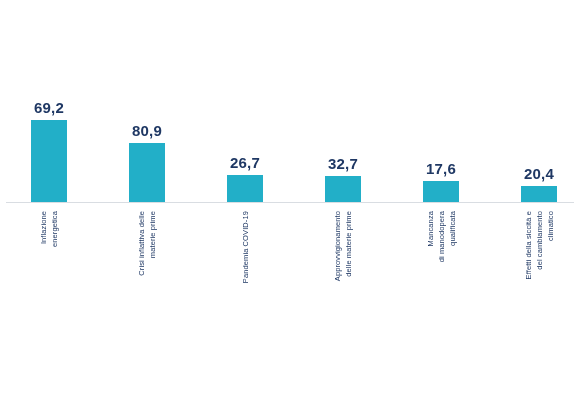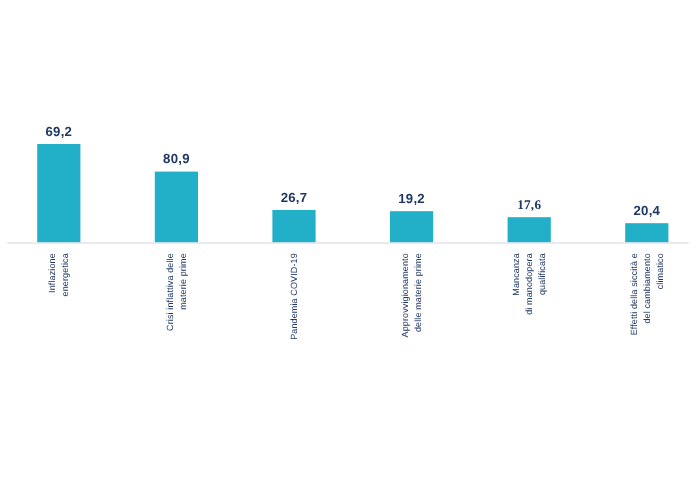--- a/index.html
+++ b/index.html
@@ -57,21 +57,21 @@
     left: 50%;
     transform: translateX(-50%);
     width: 36px;
     background: #22afc8;
   }
   .bar-value {
     position: absolute;
     left: 50%;
     transform: translateX(-50%);
     white-space: nowrap;
-    font-size: 11px;
+    font-size: 15px;
     font-weight: bold;
     color: #1f3864;
     letter-spacing: 0.2px;
   }
 
   
   .cat-labels {
     position: absolute;
     left: 0;
     top: 203px;
@@ -122,26 +122,26 @@
         <div class="bar-value" style="bottom: 63px; color: rgb(31, 56, 100);">80,9</div>
         <div class="bar-rect" style="height: 59px; background: rgb(34, 175, 200);"></div>
       </div>
 
       <div class="bar-slot" style="left:196px;">
         <div class="bar-value" style="bottom: 31px; color: rgb(31, 56, 100);">26,7</div>
         <div class="bar-rect" style="height: 27px; background: rgb(34, 175, 200);"></div>
       </div>
 
       <div class="bar-slot" style="left:294px;">
-        <div class="bar-value" style="bottom: 30px; color: rgb(31, 56, 100);">19,2</div>
+        <div class="bar-value" style="bottom: 30px; color: rgb(31, 56, 100);">32,7</div>
         <div class="bar-rect" style="height: 26px; background: rgb(34, 175, 200);"></div>
       </div>
 
       <div class="bar-slot" style="left:392px;">
-        <div class="bar-value" style="bottom: 25px; color: rgb(31, 56, 100); font-family: Liberation Serif, serif;">17,6</div>
+        <div class="bar-value" style="bottom: 25px; color: rgb(31, 56, 100);">17,6</div>
         <div class="bar-rect" style="height: 21px; background: rgb(34, 175, 200);"></div>
       </div>
 
       <div class="bar-slot" style="left:490px;">
         <div class="bar-value" style="bottom: 20px; color: rgb(31, 56, 100);">20,4</div>
         <div class="bar-rect" style="height: 16px; background: rgb(34, 175, 200);"></div>
       </div>
 
     </div>
 

